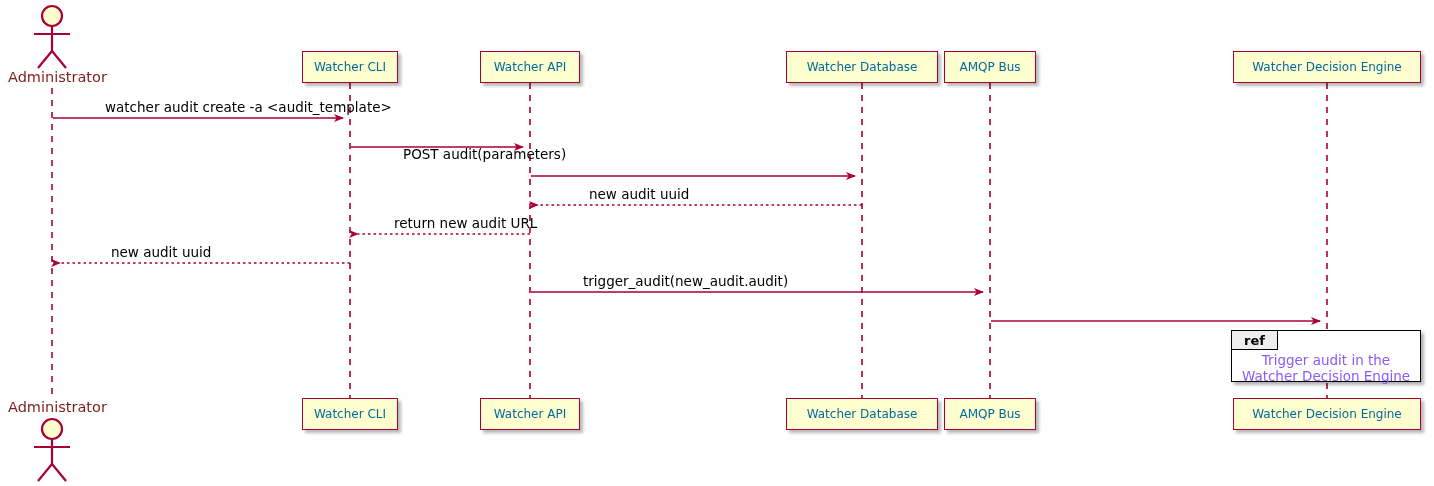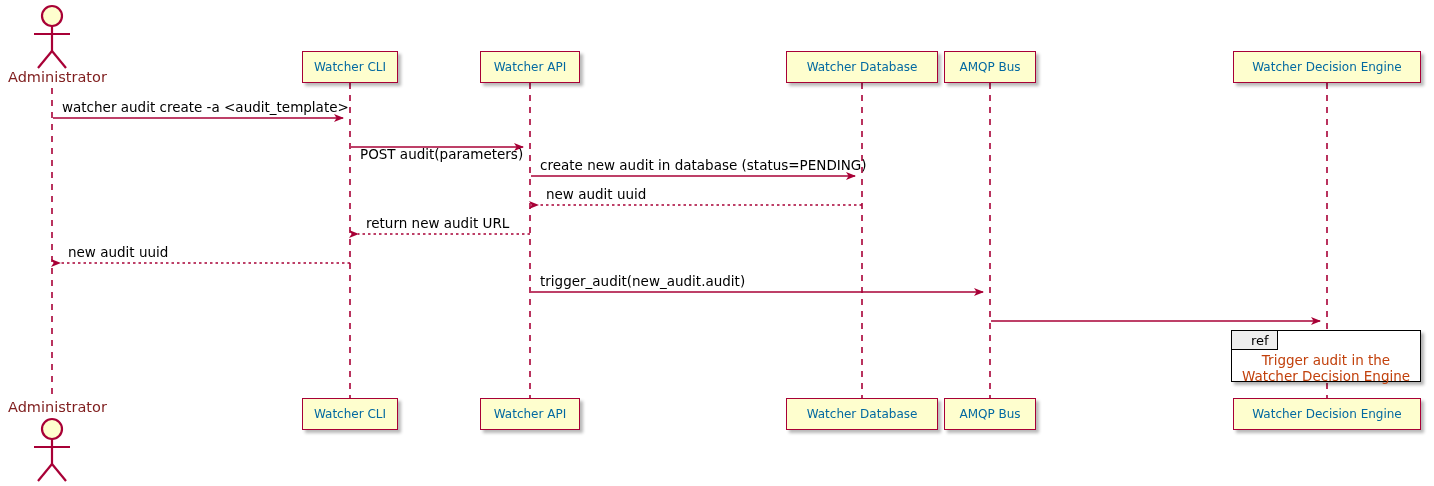--- a/index.html
+++ b/index.html
@@ -47,54 +47,55 @@
     white-space: nowrap;
     font-family: "DejaVu Sans", sans-serif;
   }
   .msg-label {
     position: absolute;
     font-size: 13.5px;
     color: #000000;
     white-space: nowrap;
     font-family: "DejaVu Sans", sans-serif;
     line-height: 1;
+    margin-left: 43px;
   }
   
   .ref-box {
     position: absolute;
     box-sizing: border-box;
     background: #FFFFFF;
     border: 1.5px solid #000000;
     box-shadow: 3px 3px 3px rgba(0,0,0,0.30);
   }
   .ref-tab {
     position: absolute;
     left: 0;
     top: 0;
     height: 19px;
     box-sizing: border-box;
     background: #EEEEEE;
     border-right: 1.5px solid #000000;
     border-bottom: 1.5px solid #000000;
     display: flex;
     align-items: center;
-    padding-left: 19px;
-    font-weight: normal;
+    padding-left: 12px;
+    font-weight: bold;
     font-size: 13px;
     font-family: "DejaVu Sans", sans-serif;
     color: #000000;
   }
   .ref-body {
     position: absolute;
     left: 0;
     top: 21px;
     width: 100%;
     text-align: center;
     font-size: 13.5px;
-    color: #c2410c;
+    color: #8b5cf6;
     line-height: 16px;
     font-family: "DejaVu Sans", sans-serif;
   }
   .ref-body div { white-space: nowrap; }
 </style>
 </head>
 <body>
 
 <div id="diagram">
 
@@ -175,23 +176,22 @@
   </div>
   <div class="participant" style="left:944px; top:398px; width:92px; height:32px;">
     <span>AMQP Bus</span>
   </div>
   <div class="participant" style="left:1233px; top:398px; width:188px; height:32px;">
     <span>Watcher Decision Engine</span>
   </div>
 
   <div class="msg-label" style="left:62px; top:101px;">watcher audit create -a &lt;audit_template&gt;</div>
   <div class="msg-label" style="left:360px; top:148px;">POST audit(parameters)</div>
-  <div class="msg-label" style="left:540px; top:159px;">create new audit in database (status=PENDING)</div>
   <div class="msg-label" style="left:546px; top:188px;">new audit uuid</div>
-  <div class="msg-label" style="left:366px; top:217px;">return new audit URL</div>
+  <div class="msg-label" style="left:351px; top:217px;">return new audit URL</div>
   <div class="msg-label" style="left:68px; top:246px;">new audit uuid</div>
   <div class="msg-label" style="left:540px; top:275px;">trigger_audit(new_audit.audit)</div>
 
   <div class="ref-box" style="left:1231px; top:330px; width:190px; height:52px;">
     <div class="ref-tab" style="width:46px;">ref</div>
     <div class="ref-body">
       <div>Trigger audit in the</div>
       <div>Watcher Decision Engine</div>
     </div>
   </div>

